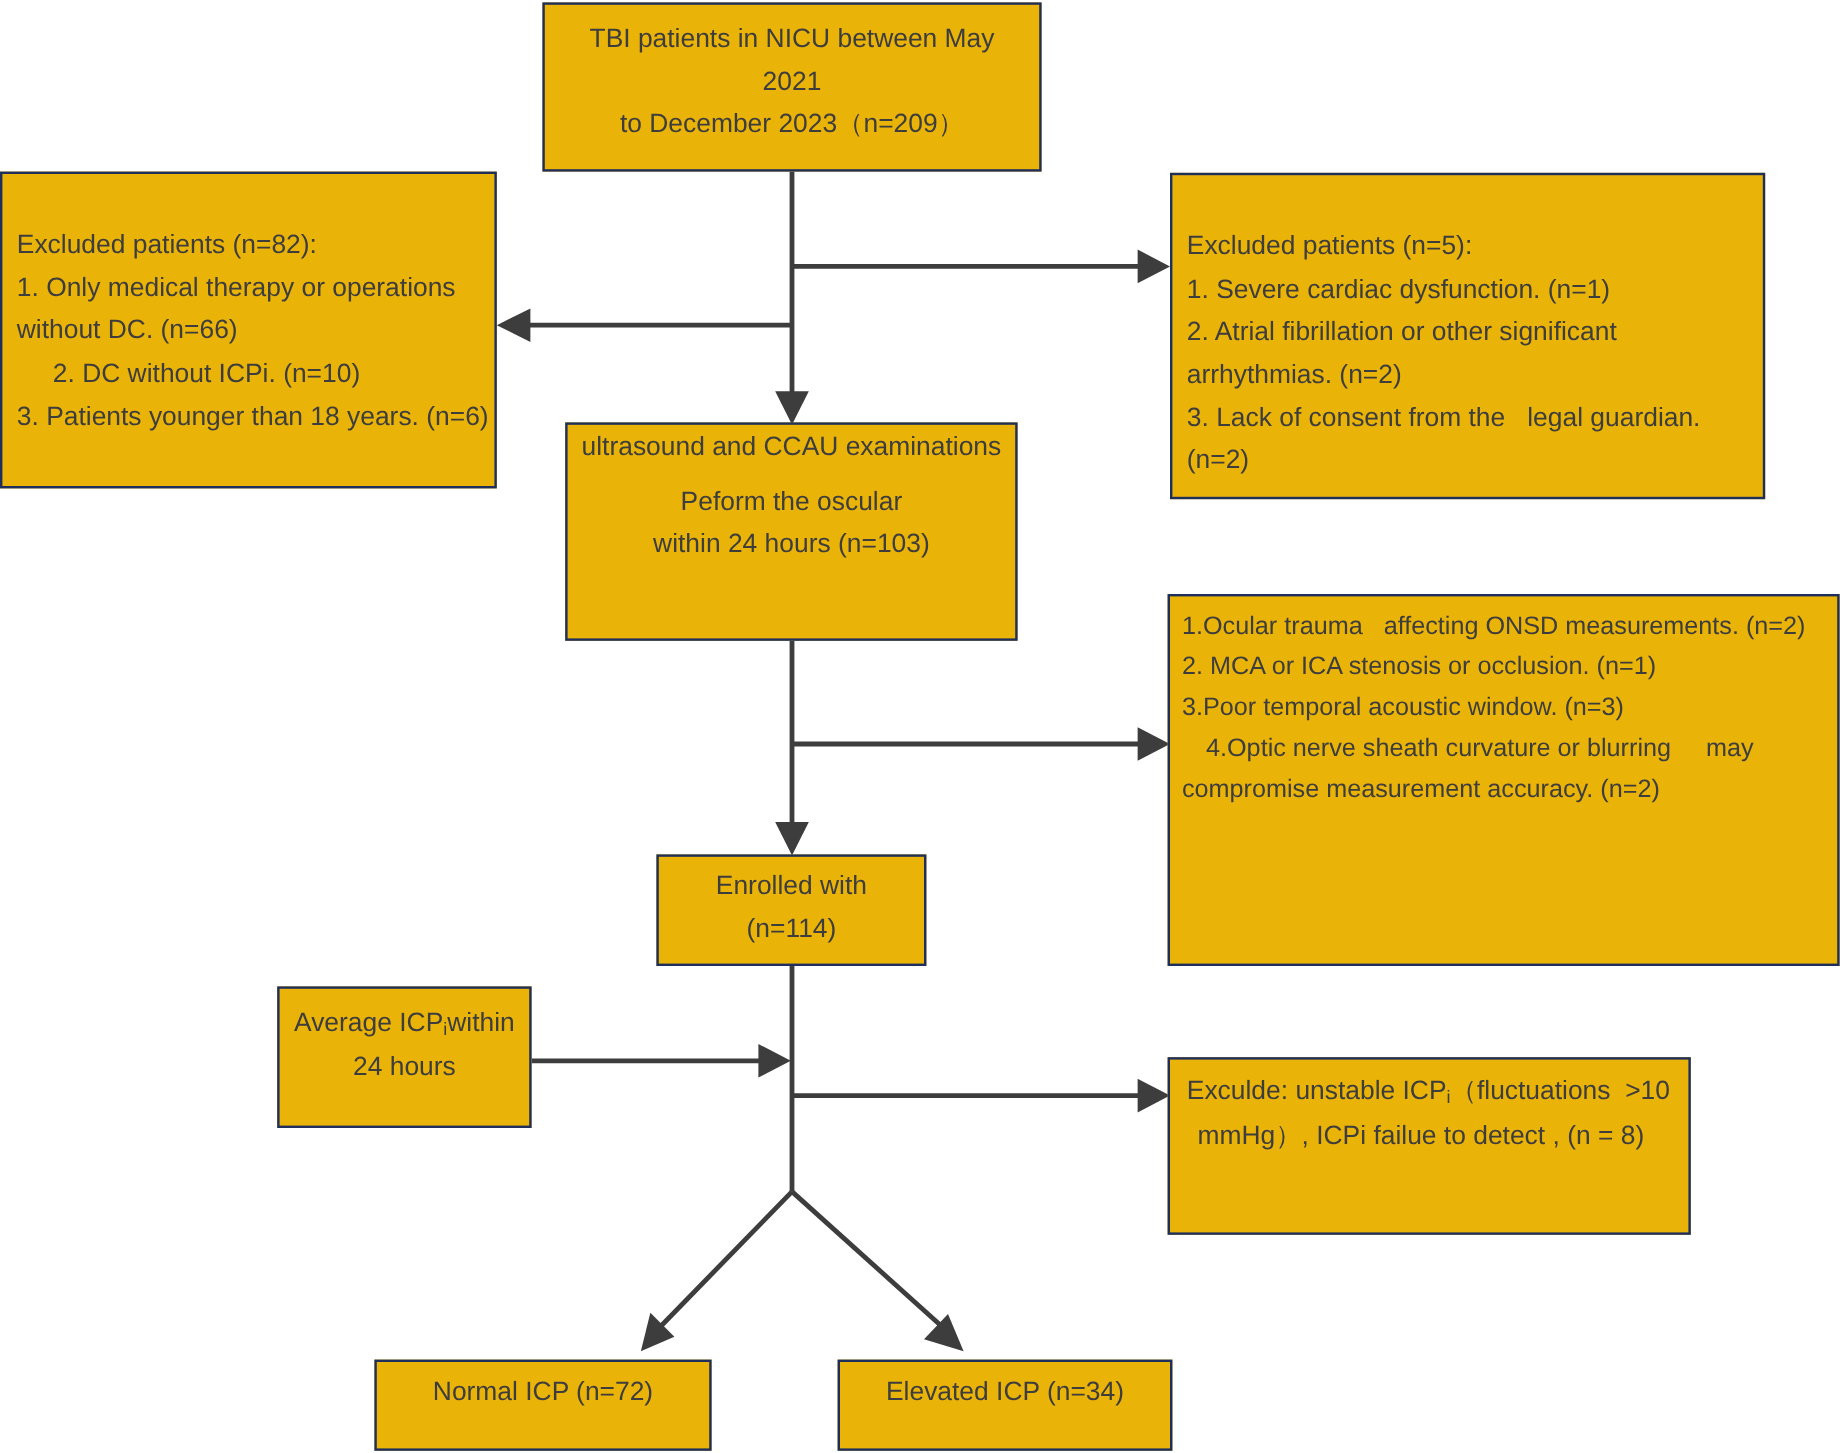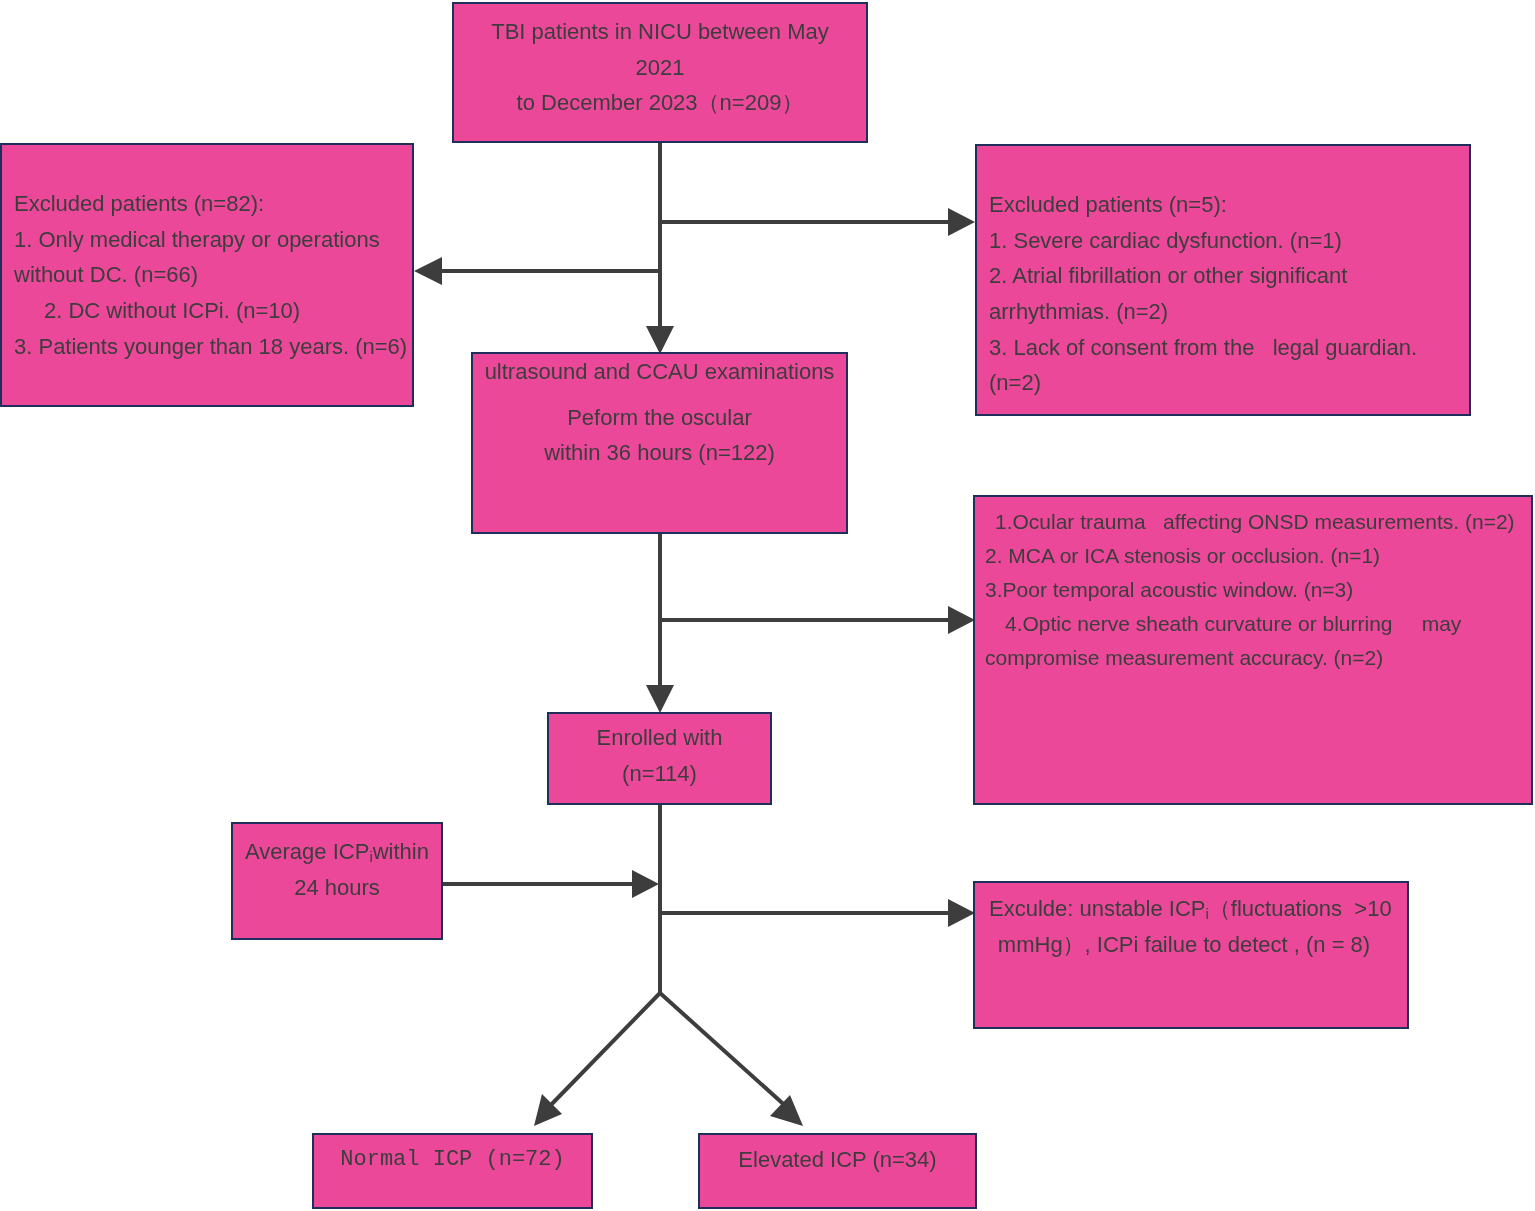--- a/index.html
+++ b/index.html
@@ -13,21 +13,21 @@
     height: 1211px;
     background: #ffffff;
     font-family: "Liberation Sans", sans-serif;
     color: #3b3b3b;
     overflow: hidden;
   }
   .box {
     position: absolute;
     box-sizing: border-box;
     border: 2px solid #1f2f5c;
-    background: #ec4899;
+    background: #eab308;
     z-index: 3;
   }
   .box .txt {
     display: block;
     font-size: 22px;
     line-height: 1.62;
     color: #3d3d3d;
     white-space: pre-wrap;
   }
   .t-center { text-align: center; }
@@ -106,25 +106,25 @@
     <div class="txt t-left" style="padding-left:12px;">1. Severe cardiac dysfunction. (n=1)</div>
     <div class="txt t-left" style="padding-left:12px;">2. Atrial fibrillation or other significant</div>
     <div class="txt t-left" style="padding-left:12px;">arrhythmias. (n=2)</div>
     <div class="txt t-left" style="padding-left:12px;">3. Lack of consent from the   legal guardian.</div>
     <div class="txt t-left" style="padding-left:12px;">(n=2)</div>
   </div>
 
   <div class="box" style="left:471px; top:352px; width:377px; height:182px;">
     <div class="txt t-center">ultrasound and CCAU examinations</div>
     <div class="txt t-center pad-c">Peform the oscular</div>
-    <div class="txt t-center">within 36 hours (n=122)</div>
+    <div class="txt t-center">within 24 hours (n=103)</div>
   </div>
 
   <div class="box" style="left:973px; top:495px; width:560px; height:310px;">
-    <div class="txt t-left" style="padding:8px 4px 0 20px; font-size:21px;">1.Ocular trauma   affecting ONSD measurements. (n=2)</div>
+    <div class="txt t-left" style="padding:8px 4px 0 10px; font-size:21px;">1.Ocular trauma   affecting ONSD measurements. (n=2)</div>
     <div class="txt t-left" style="padding-left:10px; font-size:21px;">2. MCA or ICA stenosis or occlusion. (n=1)</div>
     <div class="txt t-left" style="padding-left:10px; font-size:21px;">3.Poor temporal acoustic window. (n=3)</div>
     <div class="txt t-left" style="padding-left:10px; font-size:21px;margin-left:20px;">4.Optic nerve sheath curvature or blurring     may</div>
     <div class="txt t-left" style="padding-left:10px; font-size:21px;">compromise measurement accuracy. (n=2)</div>
   </div>
 
   <div class="box" style="left:547px; top:712px; width:225px; height:93px;">
     <div class="txt t-center" style="padding-top:6px;">Enrolled with</div>
     <div class="txt t-center">(n=114)</div>
   </div>
@@ -133,20 +133,20 @@
     <div class="txt t-center" style="padding-top:10px;"><span>Average ICP</span><sub>i</sub><span>within</span></div>
     <div class="txt t-center">24 hours</div>
   </div>
 
   <div class="box" style="left:973px; top:881px; width:436px; height:148px;">
     <div class="txt t-left" style="padding:8px 0 0 14px;"><span>Exculde: unstable ICP</span><sub>i</sub><span>（fluctuations  &gt;10</span></div>
     <div class="txt t-center" style="padding-right:14px;">mmHg）, ICPi failue to detect , (n = 8)</div>
   </div>
 
   <div class="box" style="left:312px; top:1133px; width:281px; height:76px;">
-    <div class="txt t-center" style="padding-top:7px;font-family:Liberation Mono, monospace;">Normal ICP (n=72)</div>
+    <div class="txt t-center" style="padding-top:7px;">Normal ICP (n=72)</div>
   </div>
 
   <div class="box" style="left:698px; top:1133px; width:279px; height:76px;">
     <div class="txt t-center" style="padding-top:7px;">Elevated ICP (n=34)</div>
   </div>
 
 </div>
 
 </body></html>

